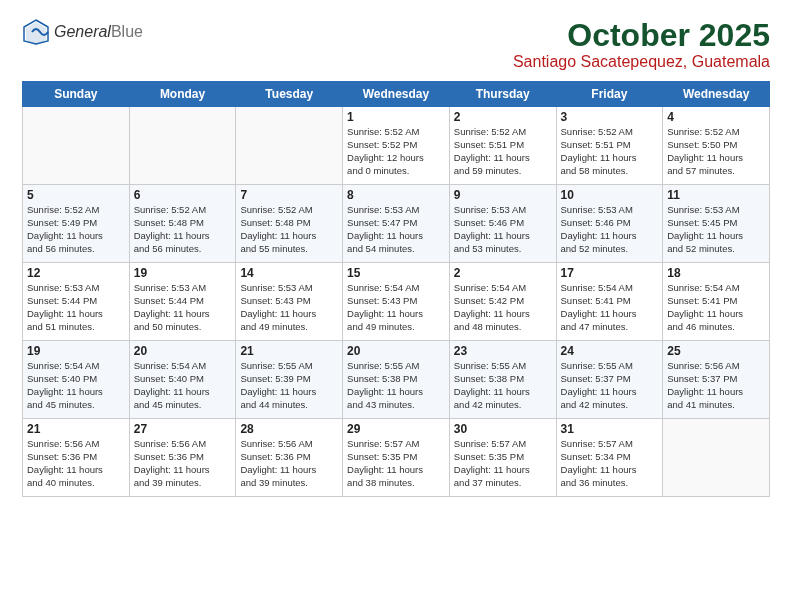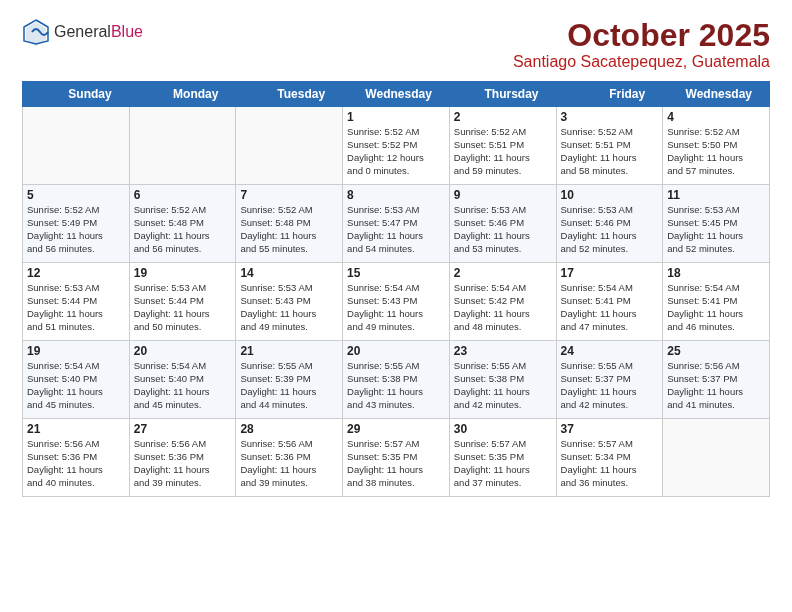--- a/index.html
+++ b/index.html
@@ -18,53 +18,53 @@
     .header {
       display: flex;
       justify-content: space-between;
       align-items: flex-start;
       margin-bottom: 10px;
     }
     .logo {
       display: flex;
       align-items: center;
     }
-    .logo-general { color: #333; }
-    .logo-blue { color: #be185d; text-align: right; }
+    .logo-general { color: #333; font-style: italic; }
+    .logo-blue { color: #737373; text-align: right; }
     .logo-icon {
       width: 28px;
       height: 28px;
       margin-right: 4px;
     }
     .title-block {
       text-align: right;
     }
     .month-title {
       font-size: 32px;
       font-weight: bold;
-      color: #7f1d1d;
+      color: #14532d;
       line-height: 1.1;
     }
     .location-title {
       font-size: 16px;
       color: #b91c1c;
     }
     .calendar {
       width: 100%;
       border-collapse: collapse;
       table-layout: fixed;
     }
     .calendar th {
       background-color: #2a6db5;
       color: #fff;
       font-size: 12px;
       font-weight: bold;
       padding: 5px 17px;
       border: 1px solid #2a6db5;
-      text-align: right;
+      text-align: center;
     }
     .calendar td {
       border: 1px solid #ccc;
       vertical-align: top;
       padding: 3px 4px;
       font-size: 10px;
       color: #333;
       height: 78px;
     }
     .calendar td.empty {
@@ -340,21 +340,21 @@
 and 38 minutes.</div>
           </td>
           <td>
             <div class="day-number">30</div>
             <div class="day-detail" style="white-space: pre-line;">Sunrise: 5:57 AM
 Sunset: 5:35 PM
 Daylight: 11 hours
 and 37 minutes.</div>
           </td>
           <td>
-            <div class="day-number">37</div>
+            <div class="day-number">31</div>
             <div class="day-detail" style="white-space: pre-line;">Sunrise: 5:57 AM
 Sunset: 5:34 PM
 Daylight: 11 hours
 and 36 minutes.</div>
           </td>
           <td class="empty"></td>
         </tr>
       </tbody>
   </table>
 </div>

